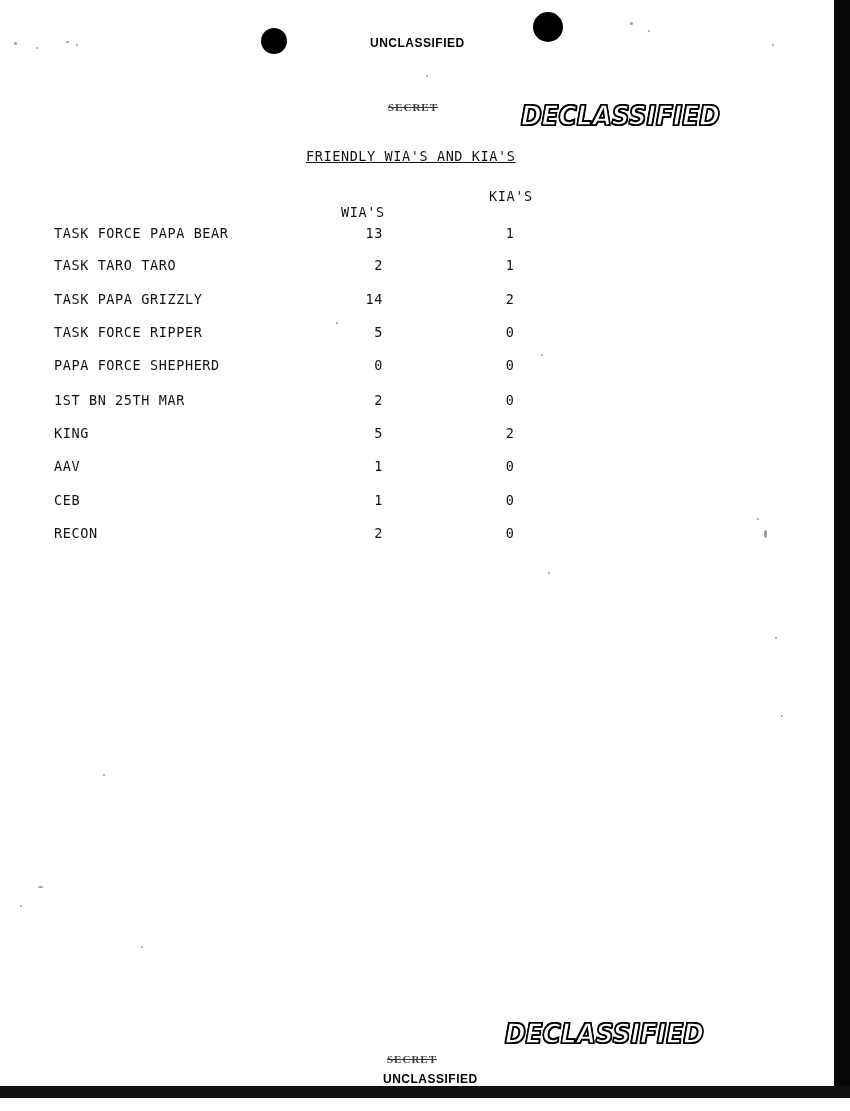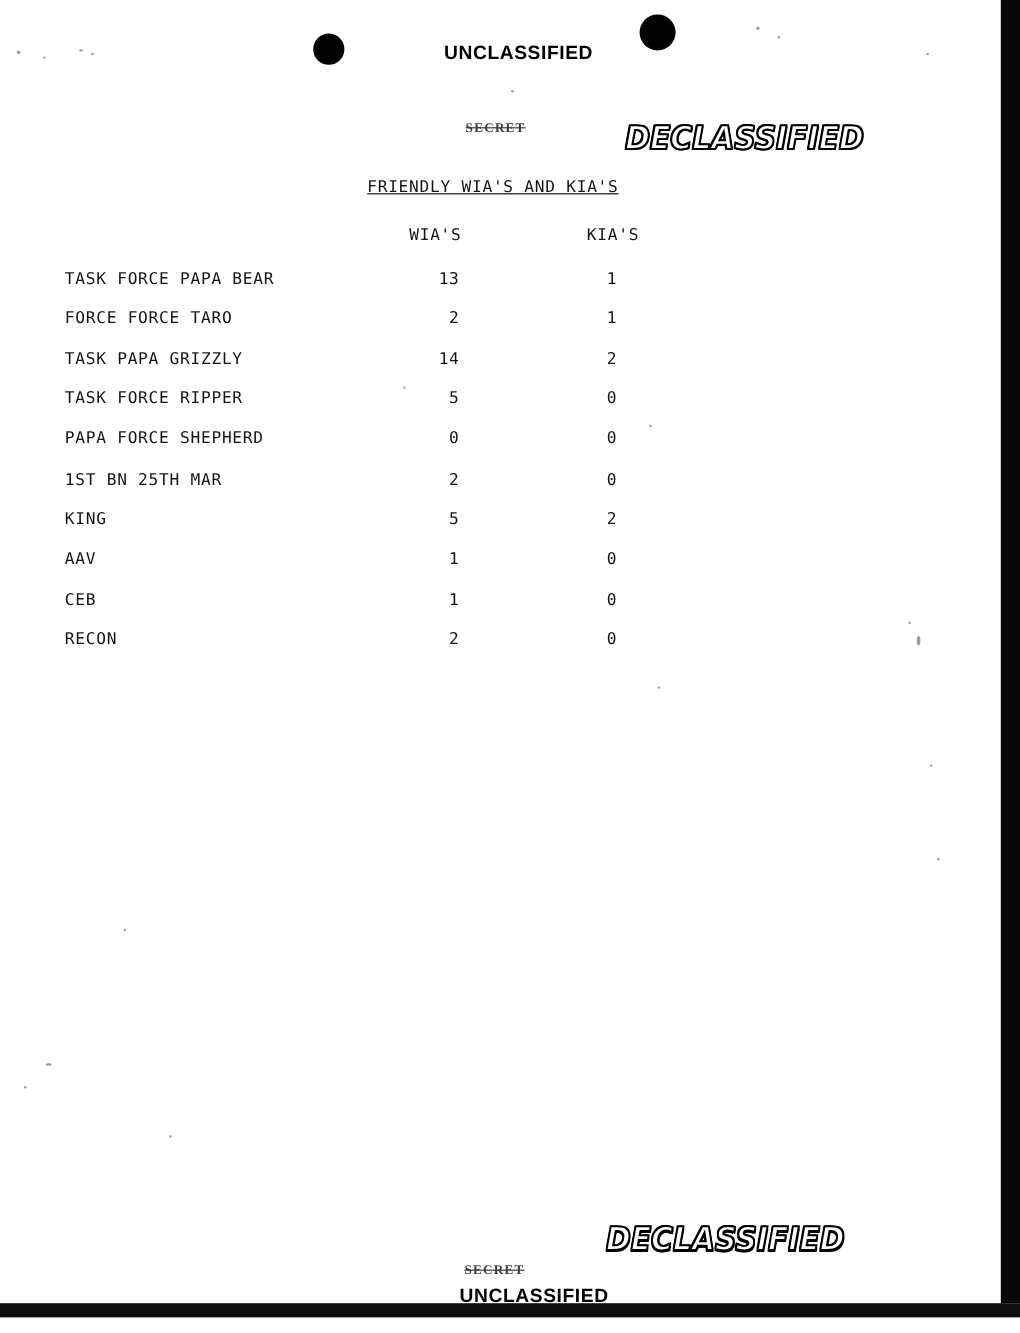--- a/index.html
+++ b/index.html
@@ -47,21 +47,21 @@
     width: 850px;
     height: 13px;
     background: #ffffff;
   }
 
   
   .classification {
     position: absolute;
     font-family: "Liberation Sans", sans-serif;
     font-weight: bold;
-    font-size: 16px;
+    font-size: 12px;
     letter-spacing: 0.5px;
     color: #000000;
   }
   #top-classification { left: 370px; top: 36px; }
   #bottom-classification { left: 383px; top: 1072px; }
 
   
   .redaction-dot {
     position: absolute;
     border-radius: 50%;
@@ -120,21 +120,21 @@
     top: 148px;
     text-decoration: underline;
     white-space: nowrap;
   }
 
   .col-header {
     position: absolute;
     top: 188px;
     white-space: nowrap;
   }
-  #col-header-wia { left: 341px; }
+  #col-header-wia { left: 341px; margin-top: 16px; }
   #col-header-kia { left: 489px; }
 
   .row {
     position: absolute;
     left: 0;
     width: 850px;
     height: 32px;
   }
   .row .unit {
     position: absolute;
@@ -185,21 +185,21 @@
 
     <div class="col-header" id="col-header-wia">WIA'S</div>
     <div class="col-header" id="col-header-kia">KIA'S</div>
 
     <div class="row" style="top:225px">
       <span class="unit">TASK FORCE PAPA BEAR</span>
       <span class="wia">13</span>
       <span class="kia">1</span>
     </div>
     <div class="row" style="top:257px">
-      <span class="unit">FORCE FORCE TARO</span>
+      <span class="unit">TASK TARO TARO</span>
       <span class="wia">2</span>
       <span class="kia">1</span>
     </div>
     <div class="row" style="top:291px">
       <span class="unit">TASK PAPA GRIZZLY</span>
       <span class="wia">14</span>
       <span class="kia">2</span>
     </div>
     <div class="row" style="top:324px">
       <span class="unit">TASK FORCE RIPPER</span>

